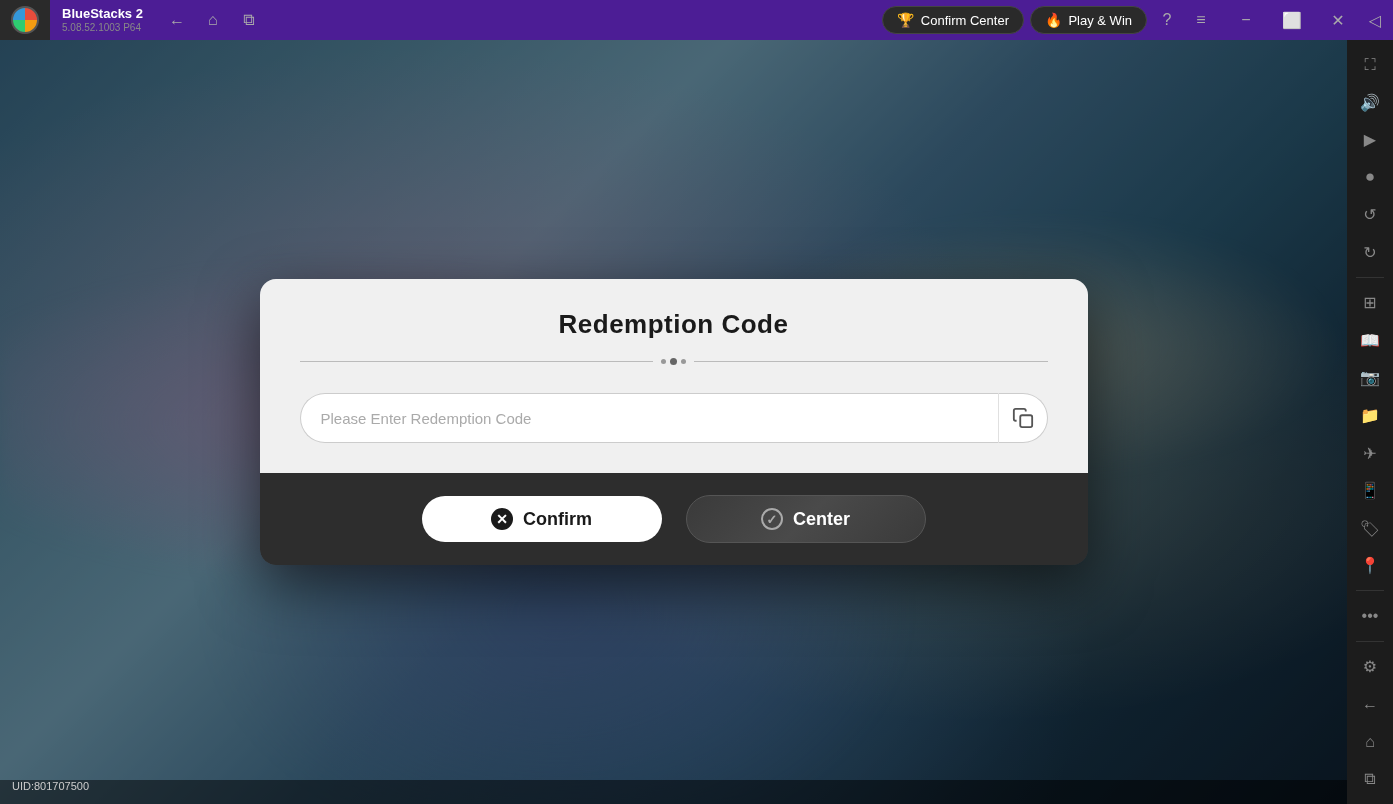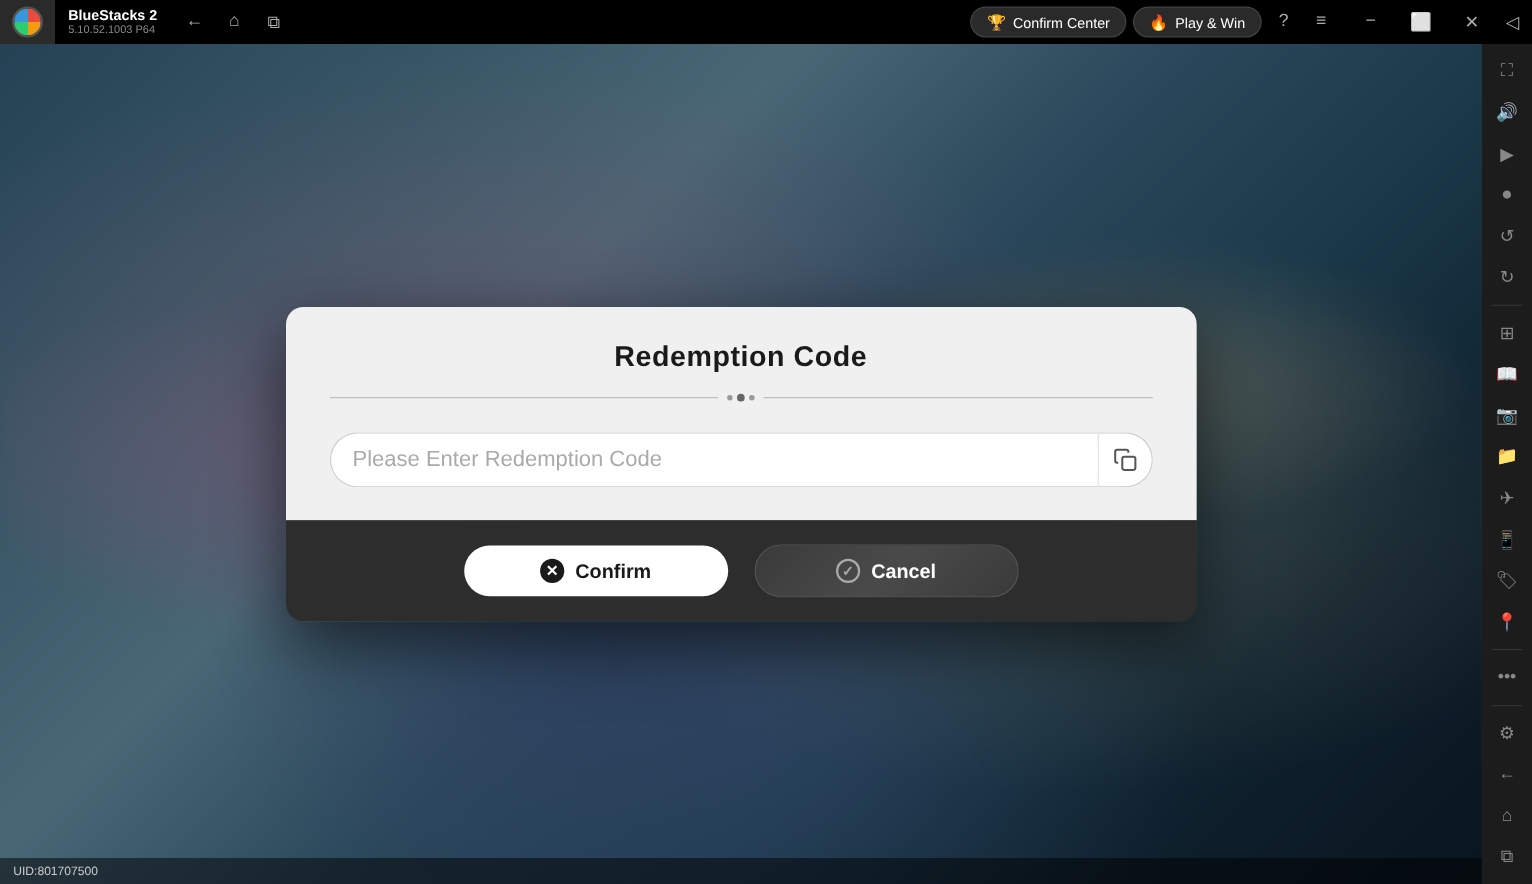--- a/index.html
+++ b/index.html
@@ -39,21 +39,21 @@
       filter: blur(8px);
     }
 
     
     .titlebar {
       position: absolute;
       top: 0;
       left: 0;
       right: 0;
       height: 40px;
-      background: #000000;
+      background: #4c1d95;
       display: flex;
       align-items: center;
       z-index: 100;
     }
     .titlebar-logo {
       width: 50px;
       height: 40px;
       display: flex;
       align-items: center;
       justify-content: center;
@@ -192,21 +192,20 @@
 
     
     .status-bar {
       position: absolute;
       bottom: 0;
       left: 0;
       right: 46px;
       height: 24px;
       background: rgba(0,0,0,0.5);
       display: flex;
-      align-items: center;
       padding: 0 12px;
       z-index: 100;
     }
     .uid-text {
       color: #ccc;
       font-size: 11px;
     }
 
     
     .content-area {
@@ -281,21 +280,21 @@
       display: flex;
       align-items: center;
       gap: 0;
     }
     .dialog-input {
       flex: 1;
       height: 50px;
       border: 1.5px solid #ccc;
       border-radius: 25px 0 0 25px;
       padding: 0 20px;
-      font-size: 20px;
+      font-size: 15px;
       color: #888;
       background: #fff;
       outline: none;
       border-right: none;
     }
     .dialog-input::placeholder { color: #aaa; }
     .dialog-paste-btn {
       width: 50px;
       height: 50px;
       border: 1.5px solid #ccc;
@@ -381,21 +380,21 @@
 
 <div class="bg"></div>
 <div class="bg-blur"></div>
 
 <div class="titlebar">
   <div class="titlebar-logo">
     <div class="logo-circle"></div>
   </div>
   <div class="titlebar-app-info">
     <span class="titlebar-app-name">BlueStacks 2</span>
-    <span class="titlebar-app-version">5.10.52.1003  P64</span>
+    <span class="titlebar-app-version">5.08.52.1003  P64</span>
   </div>
   <div class="titlebar-nav">
     <div class="titlebar-nav-btn">←</div>
     <div class="titlebar-nav-btn">⌂</div>
     <div class="titlebar-nav-btn">⧉</div>
   </div>
   <div class="titlebar-spacer"></div>
   <div class="titlebar-actions">
     <div class="reward-btn">
       <span class="fire-emoji">🏆</span>
@@ -467,21 +466,21 @@
         </div>
       </div>
 
       <div class="dialog-lower">
         <button class="cancel-btn">
           <div class="cancel-icon">✕</div>
           <span>Confirm</span>
         </button>
         <button class="confirm-btn">
           <div class="confirm-icon">✓</div>
-          <span>Cancel</span>
+          <span>Center</span>
         </button>
       </div>
     </div>
   </div>
 </div>
 
 <div class="status-bar">
   <span class="uid-text">UID:801707500</span>
 </div>
 

